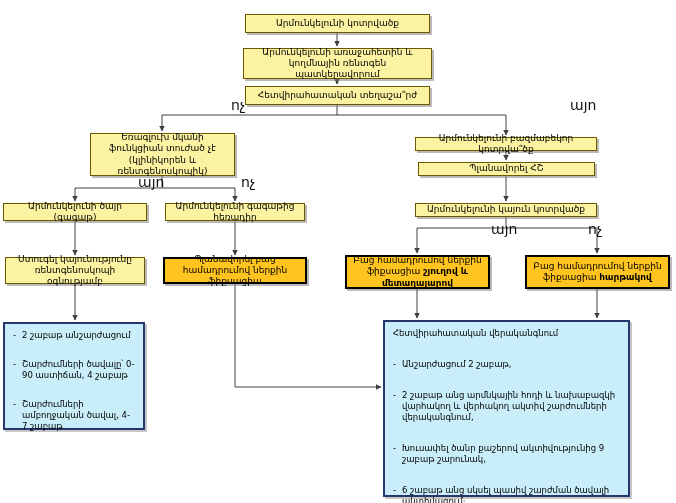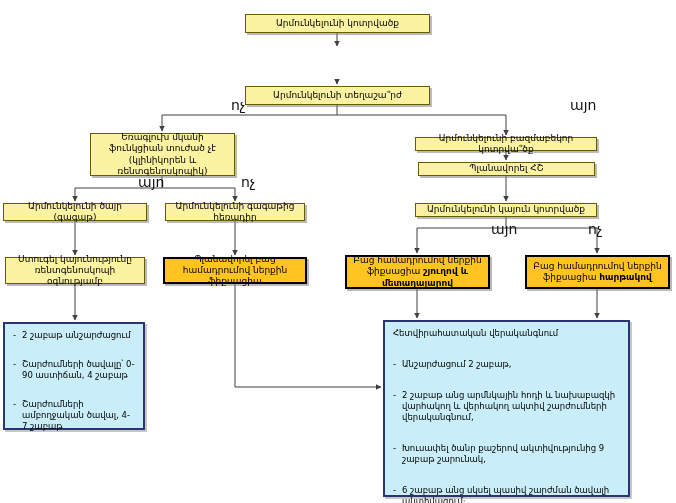--- a/index.html
+++ b/index.html
@@ -70,23 +70,26 @@
       <path d="M597 228 L597 253" marker-end="url(#ah)"></path>
       <path d="M417 289 L417 318" marker-end="url(#ah)"></path>
       <path d="M597 289 L597 318" marker-end="url(#ah)"></path>
     </g>
   </svg>
 
   <div class="node yellow" style="left:245px;top:14px;width:185px;height:19px;">
     <span>Արմունկելունի կոտրվածք</span>
   </div>
 
+  <div class="node yellow" style="left:243px;top:48px;width:189px;height:31px;">
+    <span>Արմունկելունի առաջահետին և կողմնային ռենտգեն պատկերավորում</span>
+  </div>
 
   <div class="node yellow" style="left:245px;top:86px;width:185px;height:19px;">
-    <span>Արմունկելունի տեղաշա՞րժ</span>
+    <span>Հետվիրահատական տեղաշա՞րժ</span>
   </div>
 
   <span class="elabel" style="left:191px;top:98px;">ոչ</span>
   <span class="elabel" style="left:530px;top:98px;">այո</span>
 
   <div class="node yellow" style="left:90px;top:133px;width:145px;height:43px;">
     <span>Եռագլուխ մկանի ֆունկցիան տուժած չէ (կլինիկորեն և ռենտգենոսկոպիկ)</span>
   </div>
 
   <span class="elabel" style="left:98px;top:175px;">այո</span>

